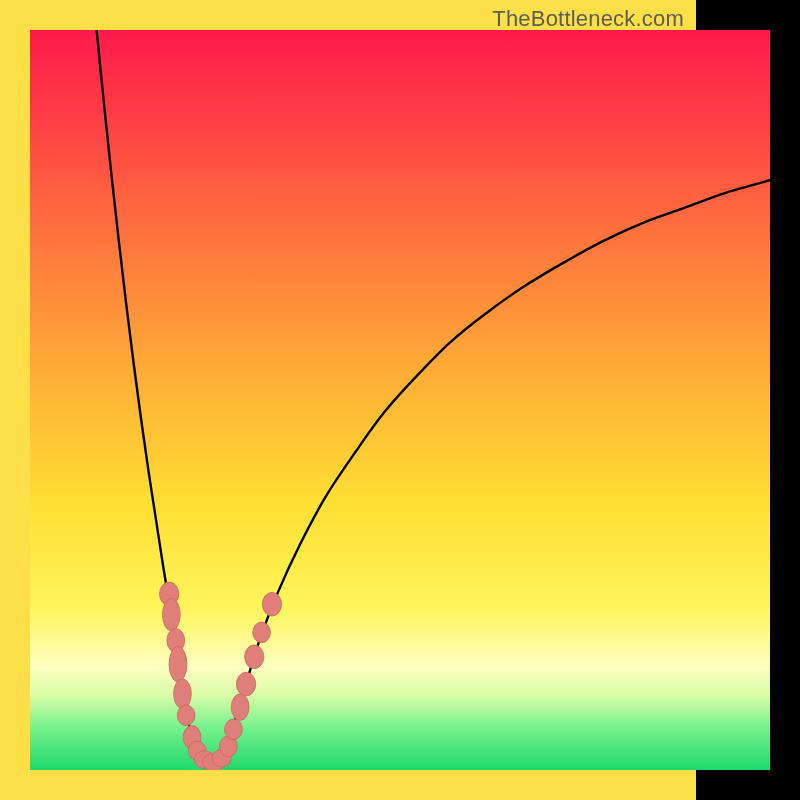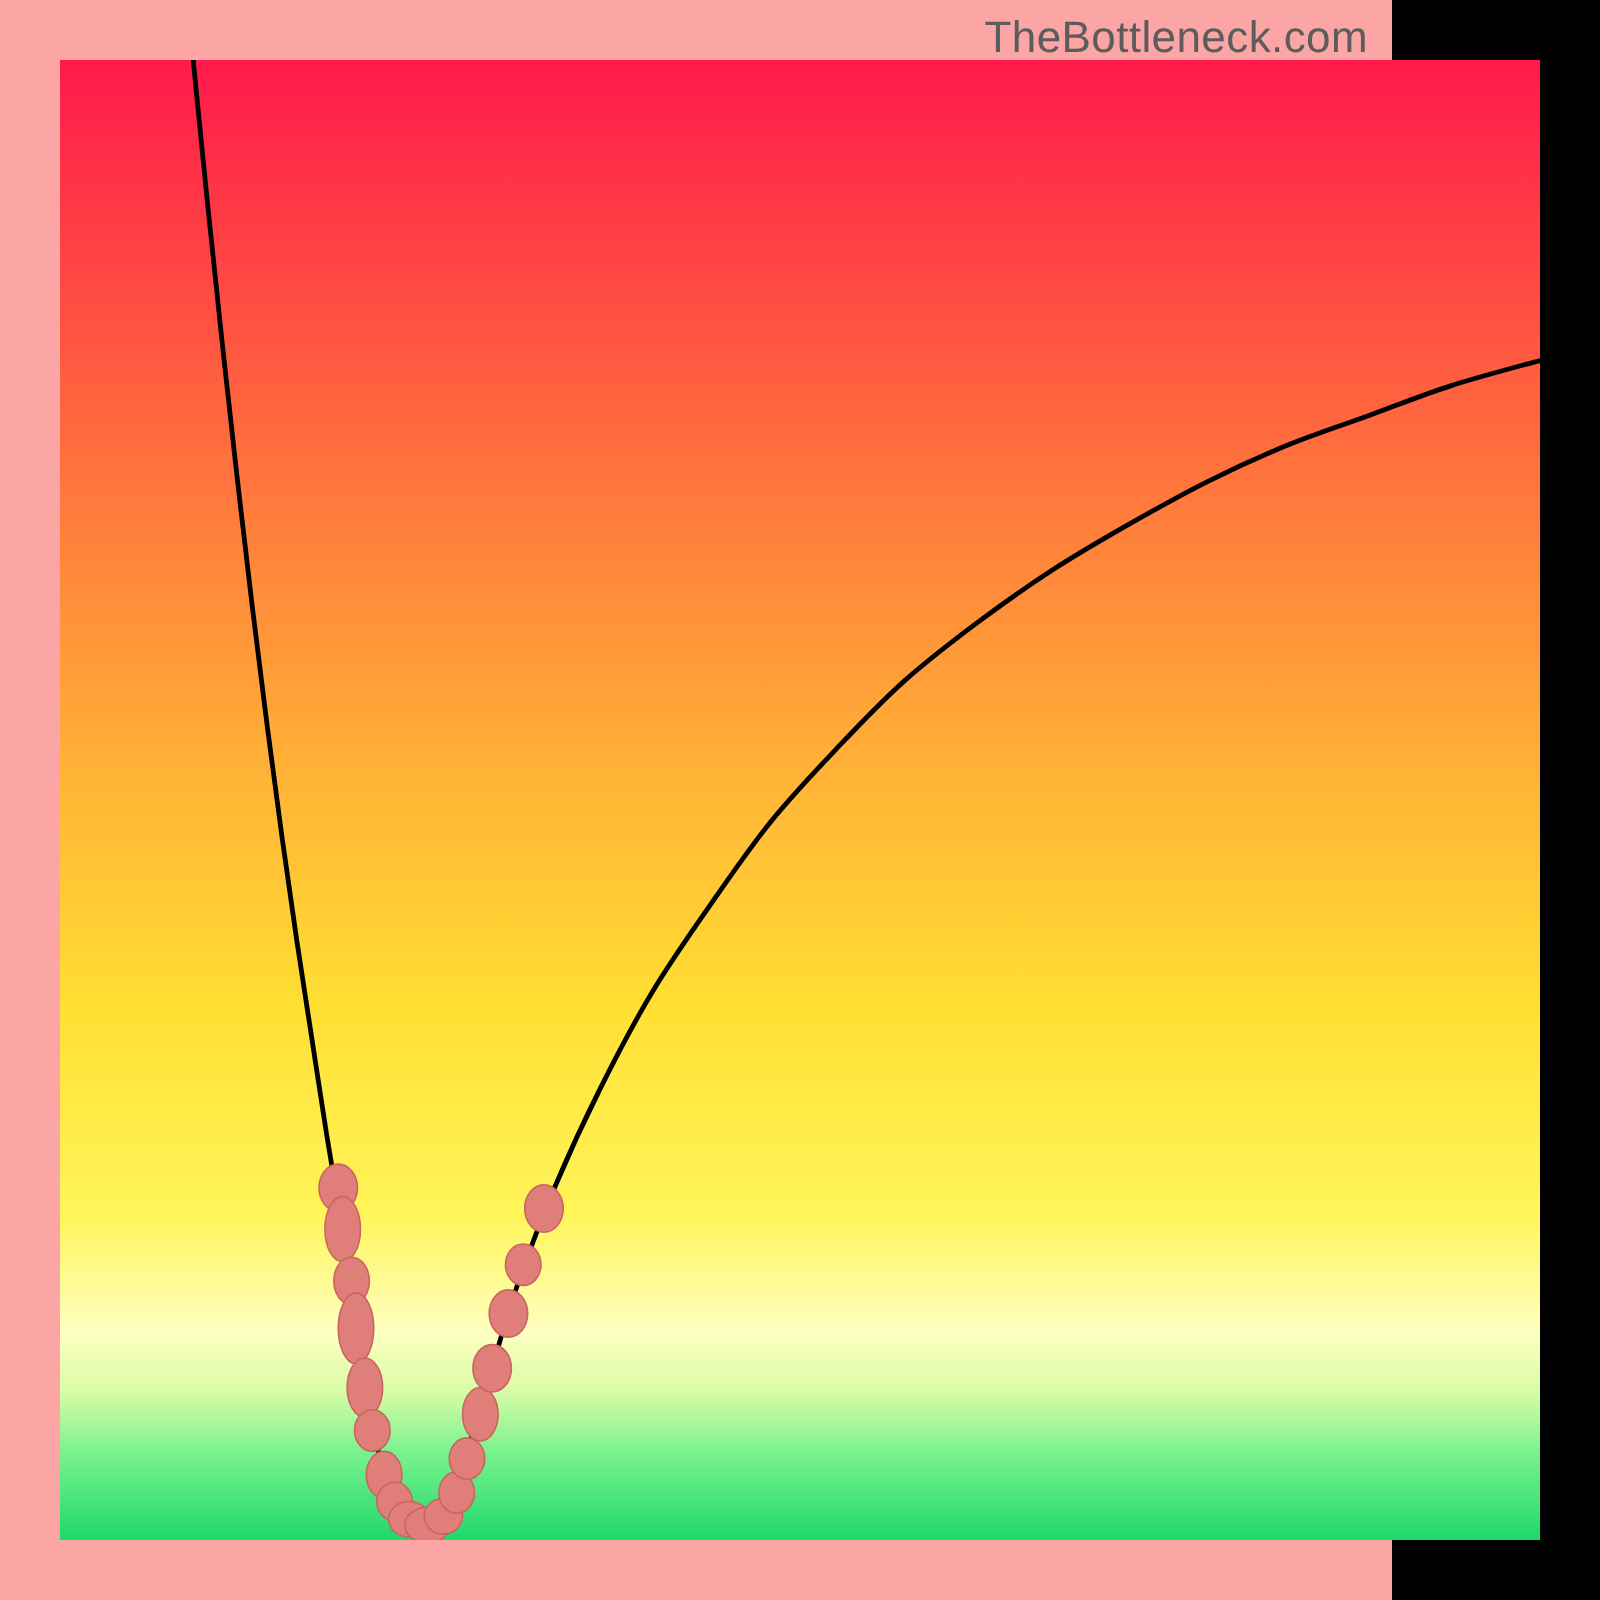--- a/index.html
+++ b/index.html
@@ -8,21 +8,21 @@
     width: 800px;
     height: 800px;
     overflow: hidden;
     background: #000;
     font-family: Arial, Helvetica, sans-serif;
   }
   .frame {
     position: relative;
     width: 696px;
     height: 800px;
-    background: #fca5a5;
+    background: #fde047;
   }
   .plot {
     position: absolute;
     left: 30px;
     top: 30px;
     width: 740px;
     height: 740px;
     overflow: hidden;
   }
   .gradient {

